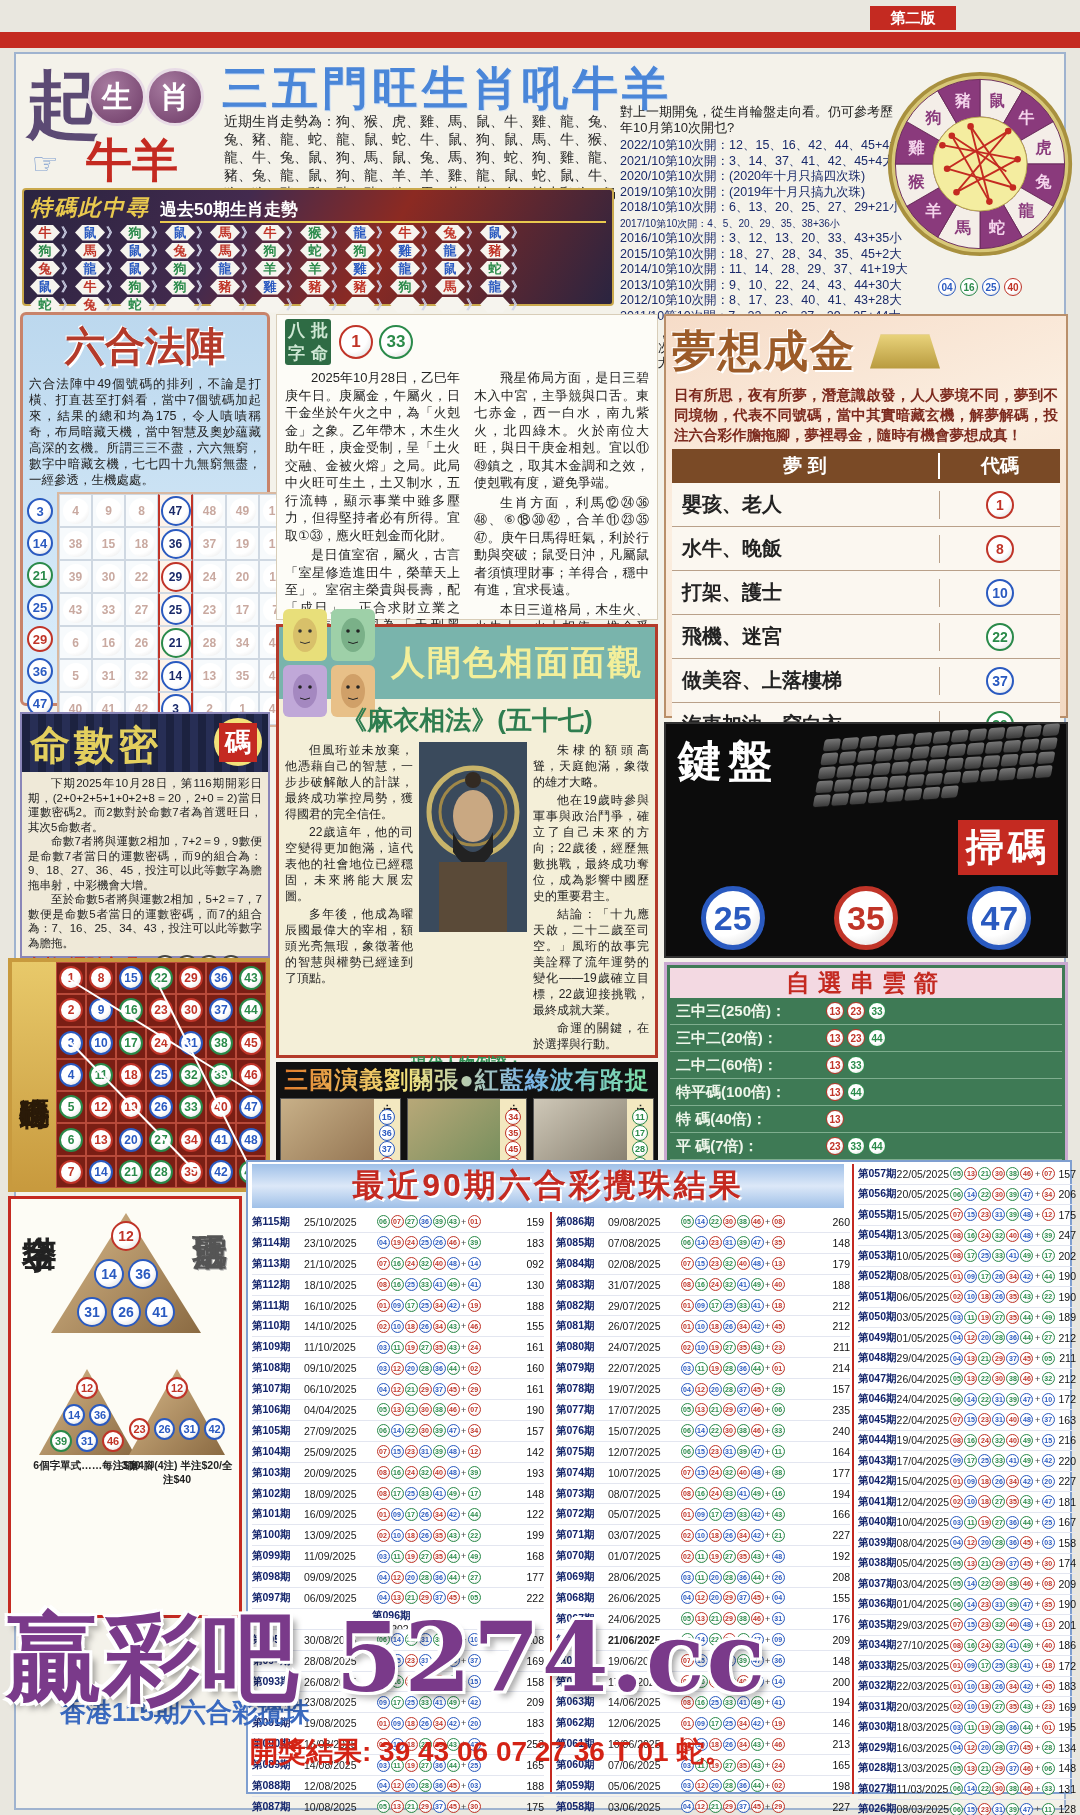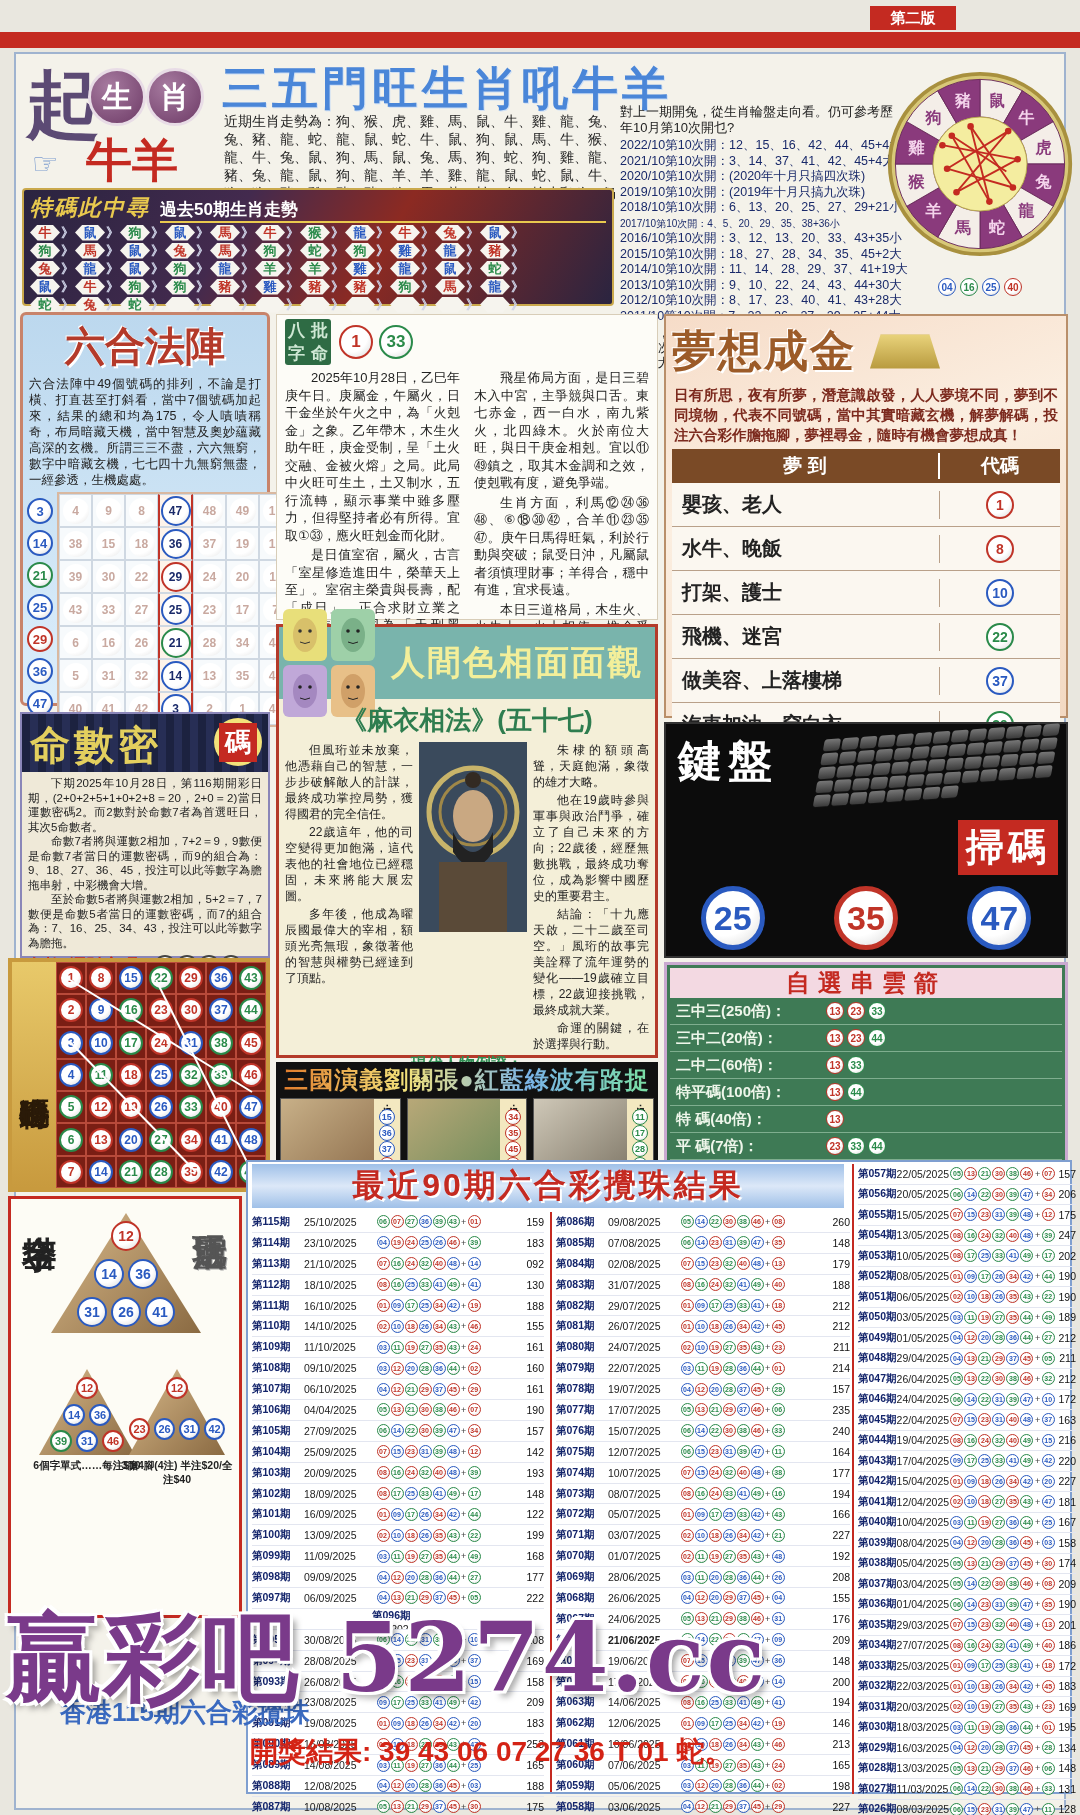--- a/index.html
+++ b/index.html
@@ -2234,21 +2234,21 @@
             <span class="ball mini" style="width: 13px; height: 13px; font-size: 7px; border: 1px solid rgb(42, 138, 74); color: rgb(42, 138, 74);">32</span>
             <span class="ball mini" style="width: 13px; height: 13px; font-size: 7px; border: 1px solid rgb(192, 52, 40); color: rgb(192, 52, 40);">40</span>
             <span class="ball mini" style="width: 13px; height: 13px; font-size: 7px; border: 1px solid rgb(42, 90, 192); color: rgb(42, 90, 192);">48</span>
             <span style="font-size: 9px; margin: 0px 1px; color: rgb(68, 68, 68);">+</span>
             <span class="ball mini" style="width: 13px; height: 13px; font-size: 7px; border: 1px solid rgb(192, 52, 40); color: rgb(192, 52, 40);">13</span>
           </div>
           <div style="width: 28px; text-align: right; color: rgb(17, 17, 17);">201</div>
         </div>
         <div class="res-row" style="height: 19.5px; border-bottom: 1px solid rgb(227, 230, 240);">
           <div style="width: 52px; font-weight: bold;">第034期</div>
-          <div style="width: 72px; color: rgb(34, 34, 34);">27/07/2025</div>
+          <div style="width: 72px; color: rgb(34, 34, 34);">27/10/2025</div>
           <div style="flex: 1 1 0%; display: flex; align-items: center;">
             <span class="ball mini" style="width: 13px; height: 13px; font-size: 7px; border: 1px solid rgb(192, 52, 40); color: rgb(192, 52, 40);">08</span>
             <span class="ball mini" style="width: 13px; height: 13px; font-size: 7px; border: 1px solid rgb(42, 138, 74); color: rgb(42, 138, 74);">16</span>
             <span class="ball mini" style="width: 13px; height: 13px; font-size: 7px; border: 1px solid rgb(192, 52, 40); color: rgb(192, 52, 40);">24</span>
             <span class="ball mini" style="width: 13px; height: 13px; font-size: 7px; border: 1px solid rgb(42, 138, 74); color: rgb(42, 138, 74);">32</span>
             <span class="ball mini" style="width: 13px; height: 13px; font-size: 7px; border: 1px solid rgb(42, 90, 192); color: rgb(42, 90, 192);">41</span>
             <span class="ball mini" style="width: 13px; height: 13px; font-size: 7px; border: 1px solid rgb(42, 138, 74); color: rgb(42, 138, 74);">49</span>
             <span style="font-size: 9px; margin: 0px 1px; color: rgb(68, 68, 68);">+</span>
             <span class="ball mini" style="width: 13px; height: 13px; font-size: 7px; border: 1px solid rgb(192, 52, 40); color: rgb(192, 52, 40);">40</span>
           </div>

